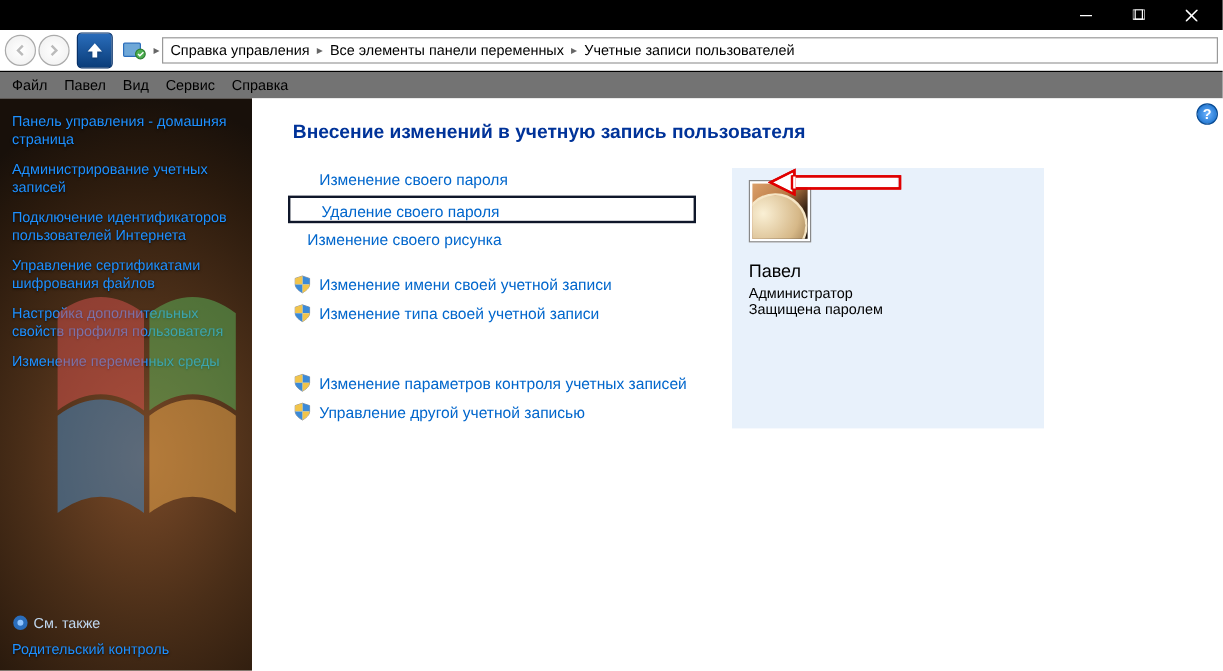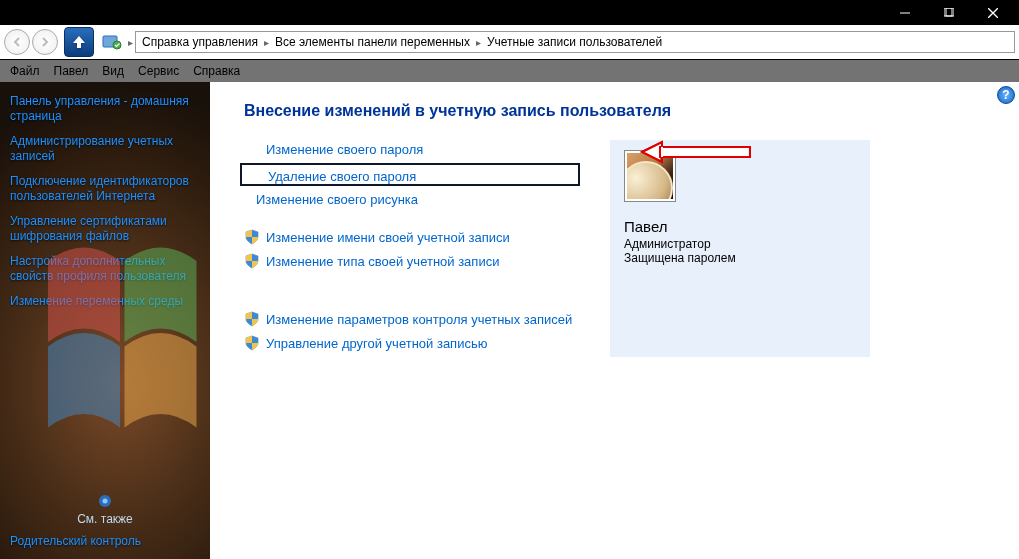--- a/index.html
+++ b/index.html
@@ -91,21 +91,21 @@
     margin-bottom:10px;
     line-height:15px;
     text-shadow: 0 1px 2px rgba(0,0,0,0.8);
     cursor:pointer;
   }
   .sidebar .bottom {
     position:absolute; bottom: 10px; left:10px; right:10px;
   }
   .see-also {
     color:#c0d8f0; font-size:12px; margin-bottom:8px;
-    display:flex;align-items:center;gap:4px;flex-direction:column;
+    display:flex;align-items:center;gap:4px;
   }
   .win-flag {
     position:absolute;
     top:130px; left:30px;
     width:180px;height:260px;
     opacity:0.5;
     pointer-events:none;
   }
   .main {
     flex:1;

